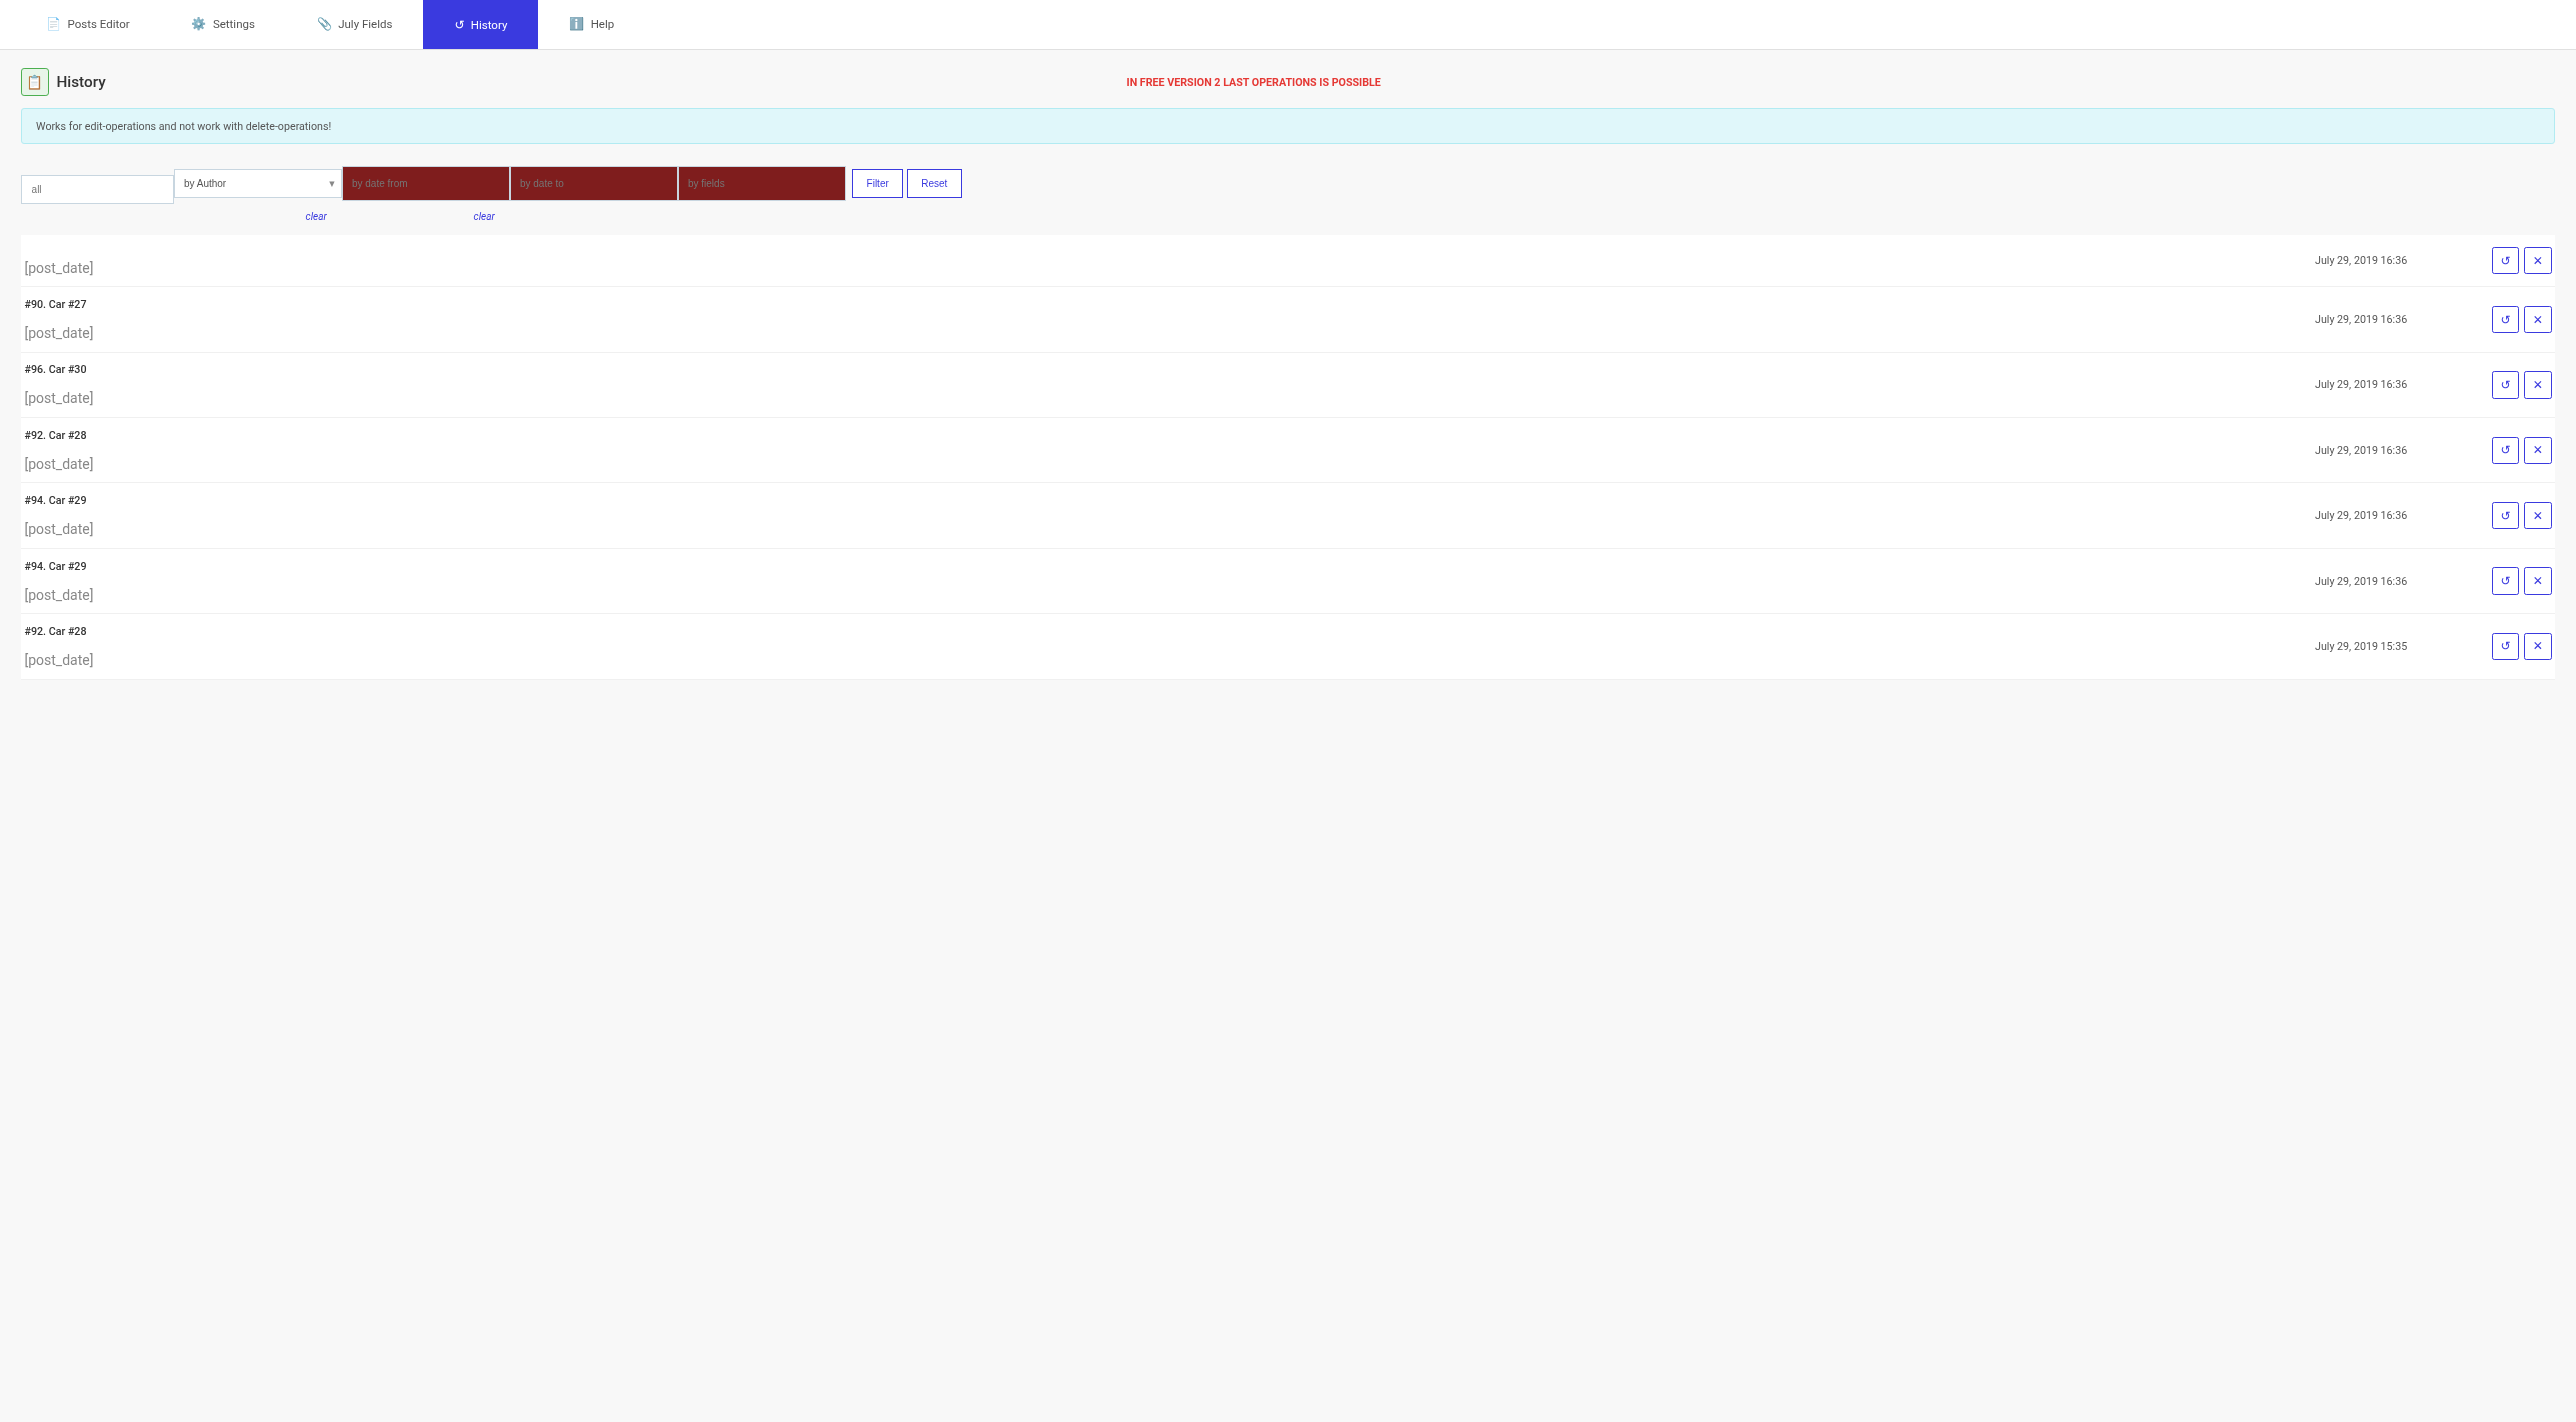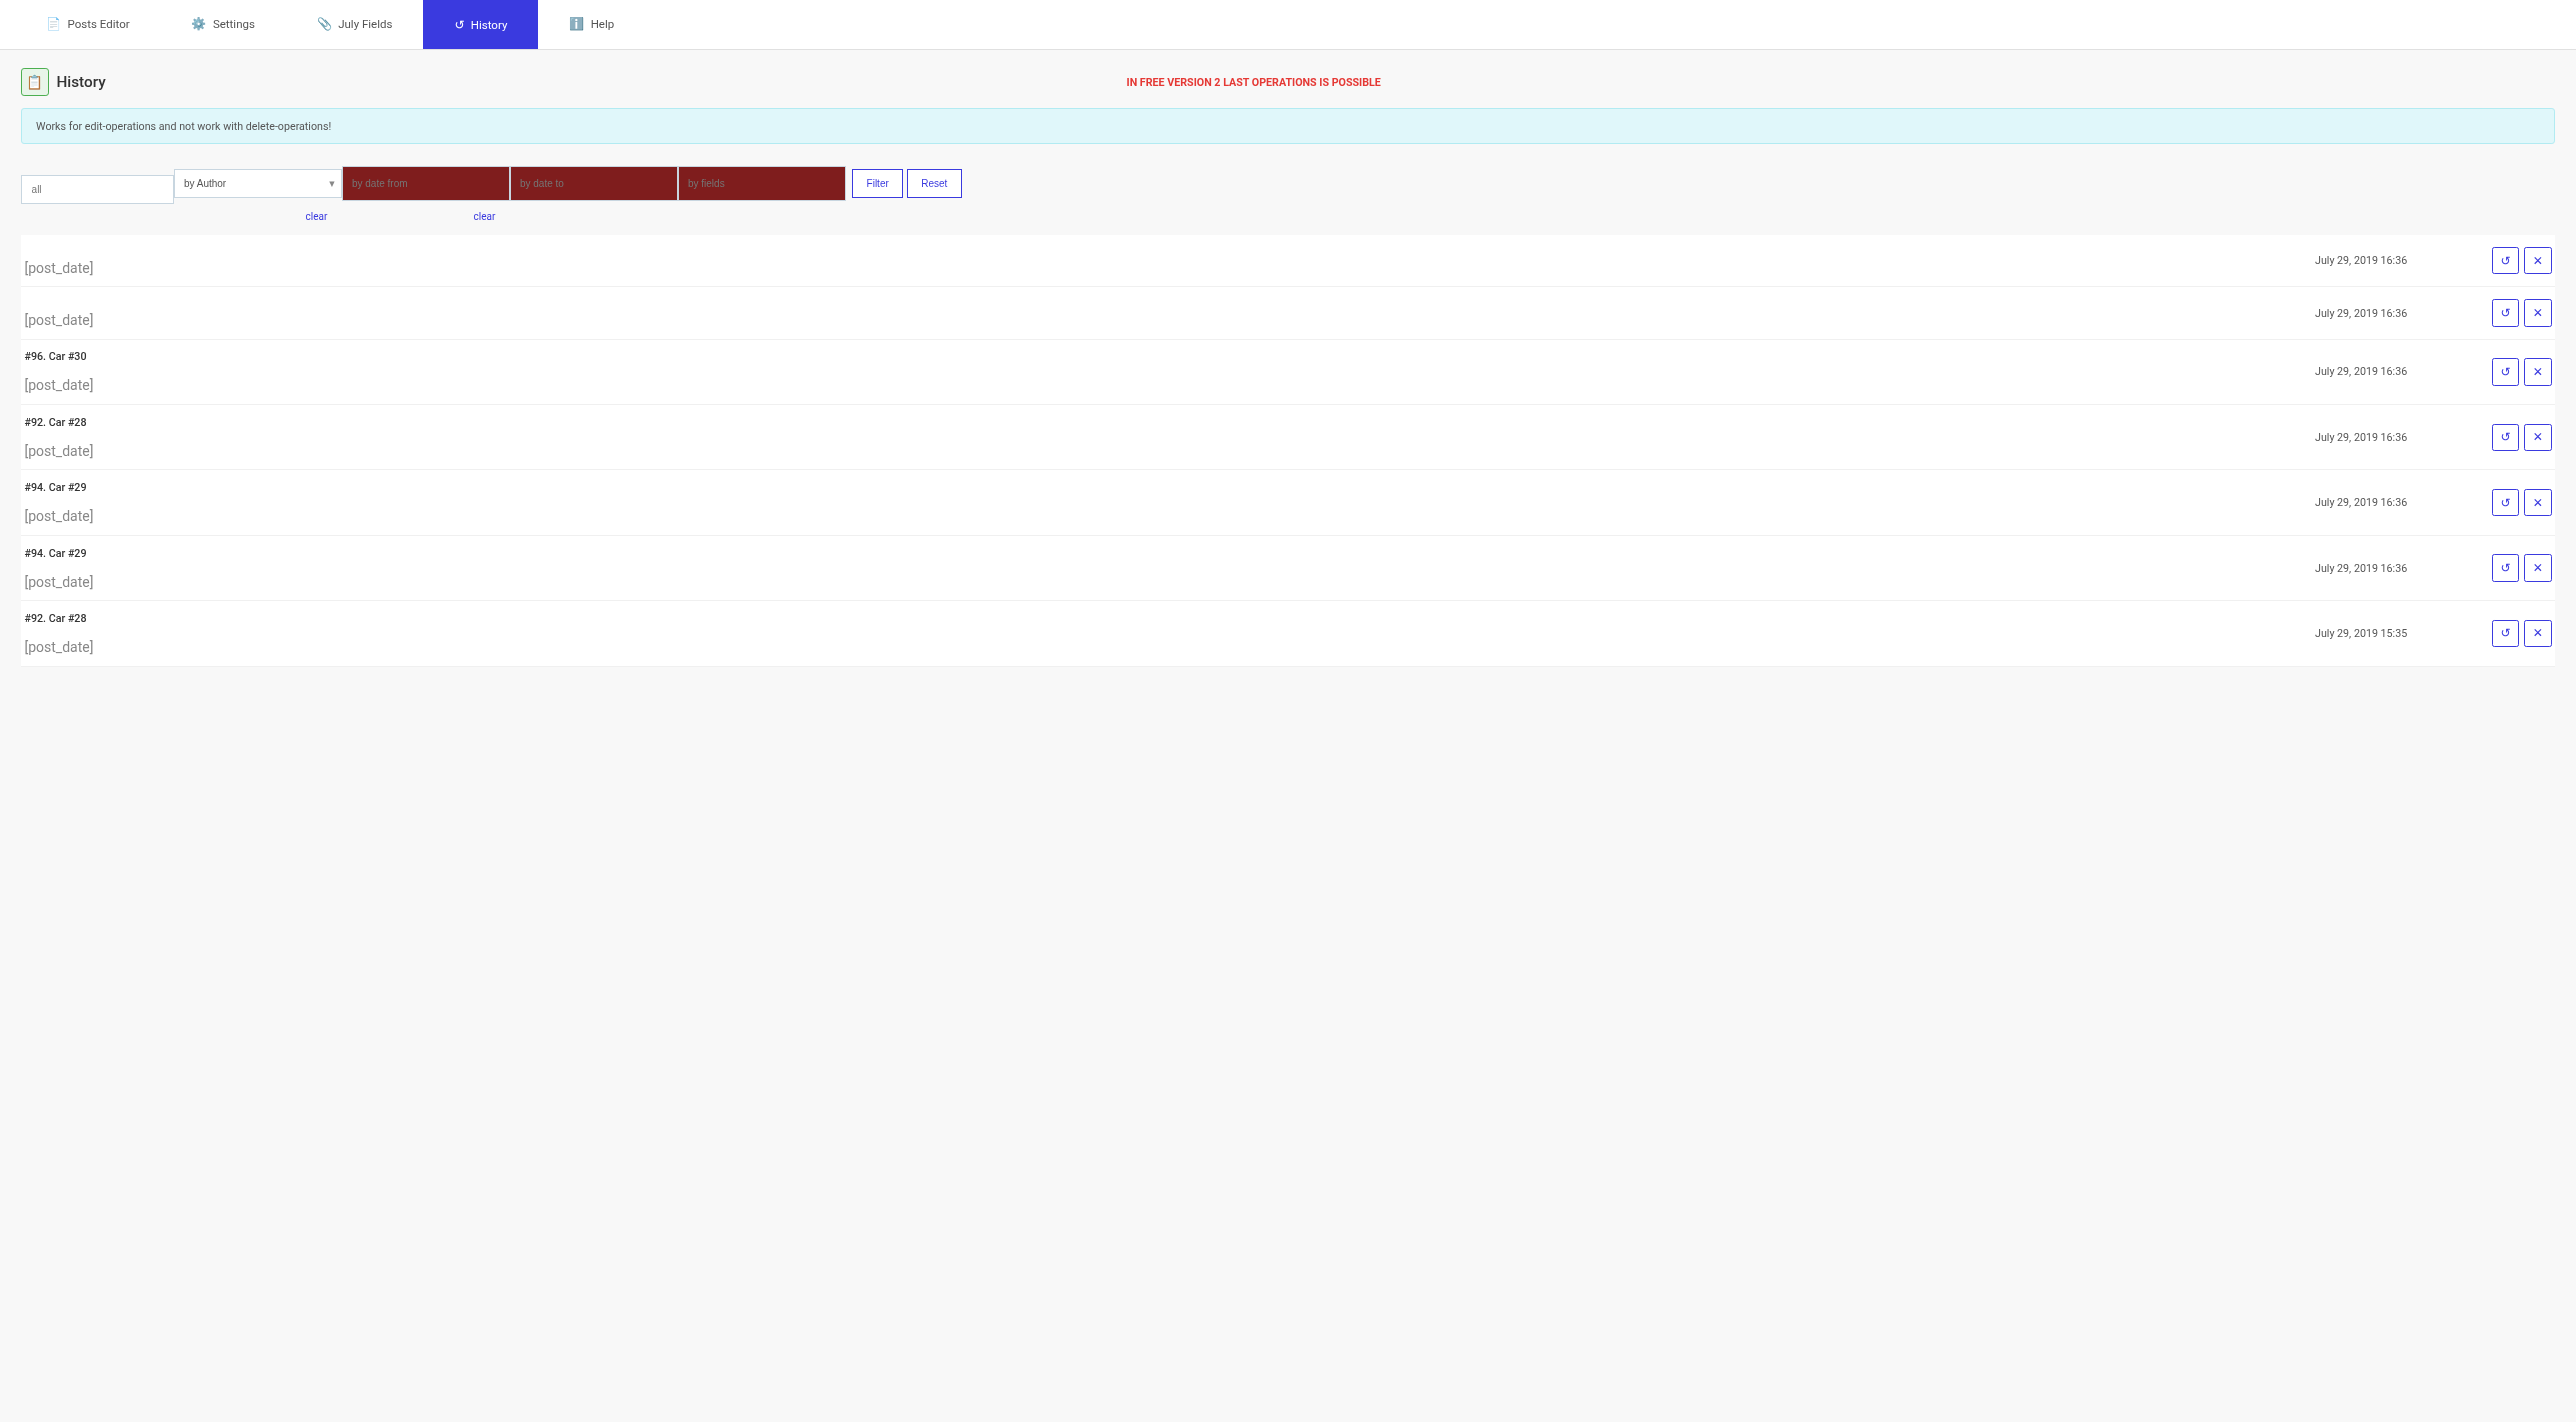--- a/index.html
+++ b/index.html
@@ -198,21 +198,21 @@
     }
 
     
     .clear-links-row {
       display: flex;
       gap: 0;
       margin-bottom: 12.2px;
     }
     .clear-link-spacer { min-width: 107px; }
     .clear-link-author { min-width: 168px; }
-    .clear-link { min-width: 168px; padding-left: 9.2px; }
+    .clear-link { min-width: 168px; padding-left: 9.2px; font-style: italic; }
     .clear-link a {
       color: #3a3adf;
       text-decoration: none;
       font-size: 10px;
     }
 
     
     .history-table {
       width: 100%;
       background: #fff;
@@ -342,20 +342,21 @@
         <div class="row-meta">[post_date]</div>
       </div>
       <div class="row-date">July 29, 2019 16:36</div>
       <div class="row-actions">
         <button class="action-btn" title="Restore">↺</button>
         <button class="action-btn delete" title="Delete">✕</button>
       </div>
     </div>
       <div class="history-row">
       <div class="row-title-area">
+        <div class="row-title">#90. Car #27</div>
         <div class="row-meta">[post_date]</div>
       </div>
       <div class="row-date">July 29, 2019 16:36</div>
       <div class="row-actions">
         <button class="action-btn" title="Restore">↺</button>
         <button class="action-btn delete" title="Delete">✕</button>
       </div>
     </div>
       <div class="history-row">
       <div class="row-title-area">

